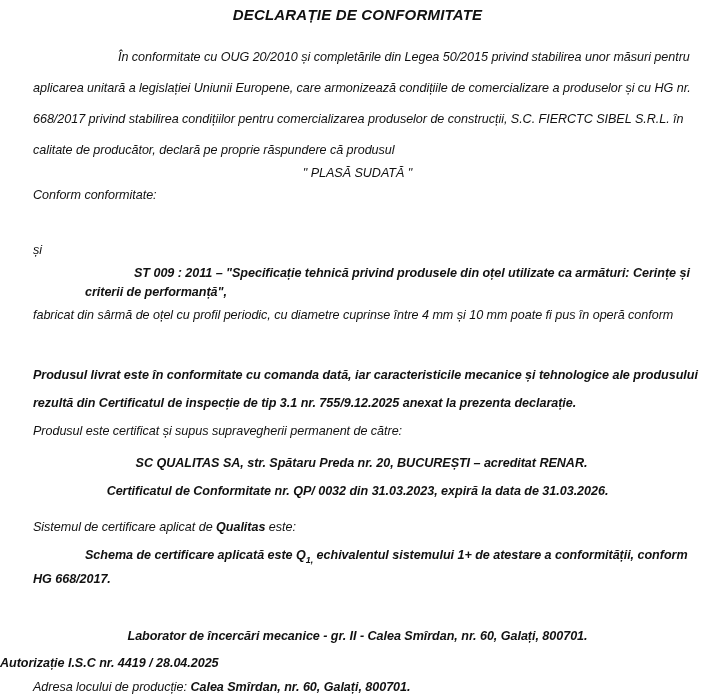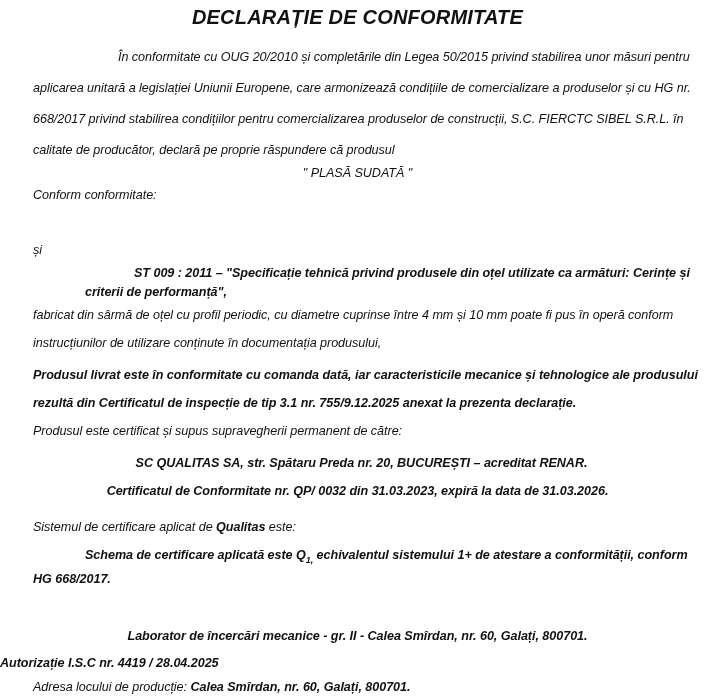--- a/index.html
+++ b/index.html
@@ -23,21 +23,21 @@
     padding: 0;
   }
   .doc-title {
     position: absolute;
     top: 6px;
     left: 0;
     width: 715px;
     text-align: center;
     font-style: italic;
     font-weight: bold;
-    font-size: 20px;
+    font-size: 15px;
     letter-spacing: 0.2px;
   }
   .para {
     position: absolute;
     font-style: italic;
     font-size: 12.6px;
     line-height: 31px;
     letter-spacing: -0.05px;
     white-space: nowrap;
   }
@@ -64,21 +64,20 @@
   <div class="para" style="top:158px; left:0; width:715px; text-align:center;">" PLASĂ SUDATĂ "</div>
 
   <div class="para" style="top:180px; left:33px;">Conform conformitate:</div>
 
   <div class="para" style="top:235px; left:33px;">și</div>
 
   <div class="para b" style="top:258px; left:134px;">ST  009 : 2011 – "Specificație tehnică privind produsele din oțel utilizate ca armături: Cerințe și</div>
   <div class="para b" style="top:277px; left:85px;">criterii de performanță",</div>
 
   <div class="para" style="top:300px; left:33px;">fabricat din sârmă de oțel cu profil periodic, cu diametre cuprinse între 4 mm și 10 mm poate fi pus în operă conform</div>
-  <div class="para" style="top:328px; left:33px;">instrucțiunilor de utilizare conținute în documentația produsului,</div>
 
   <div class="para b" style="top:360px; left:33px;">Produsul livrat este în conformitate cu comanda dată, iar caracteristicile mecanice și tehnologice ale produsului</div>
   <div class="para b" style="top:388px; left:33px;">rezultă din Certificatul de inspecție de tip 3.1 nr. 755/9.12.2025 anexat la prezenta declarație.</div>
 
   <div class="para" style="top:416px; left:33px;">Produsul este certificat și supus supravegherii permanent de către:</div>
 
   <div class="para b" style="top:448px; left:4px; width:715px; text-align:center;">SC QUALITAS SA, str. Spătaru Preda nr. 20, BUCUREȘTI – acreditat RENAR.</div>
   <div class="para b" style="top:476px; left:0; width:715px; text-align:center;">Certificatul de Conformitate nr. QP/ 0032 din 31.03.2023, expiră la data de 31.03.2026.</div>
 
   <div class="para" style="top:512px; left:33px;"><span>Sistemul de certificare aplicat de </span><span class="b">Qualitas</span><span> este:</span></div>

